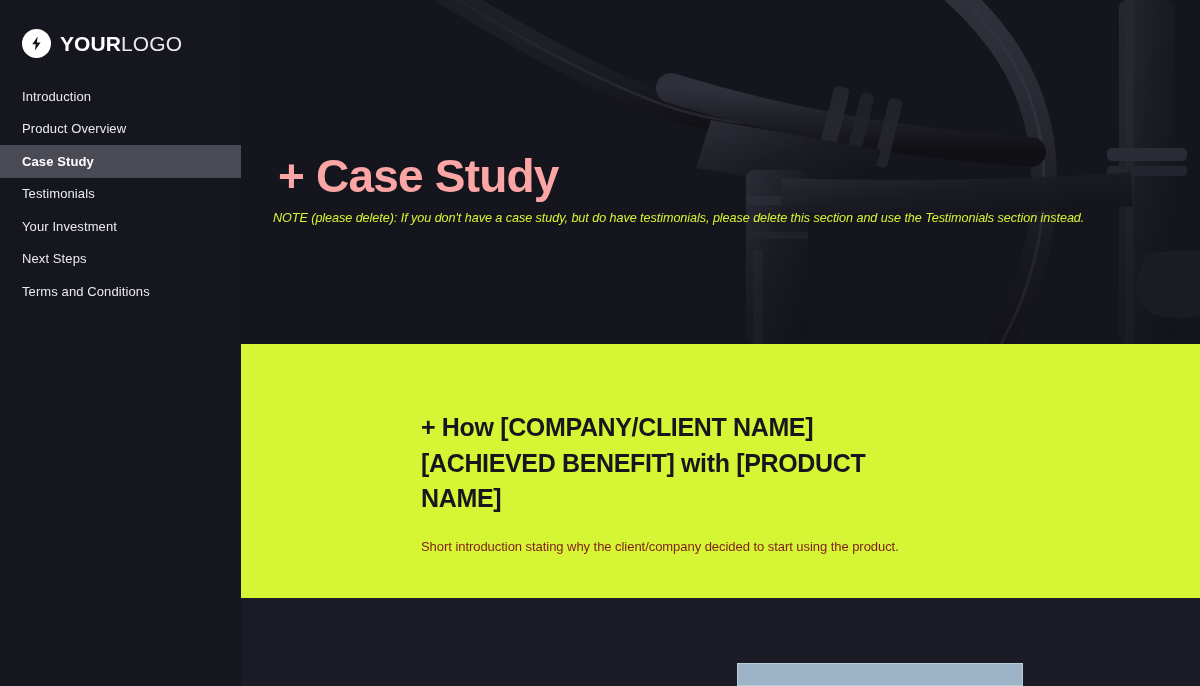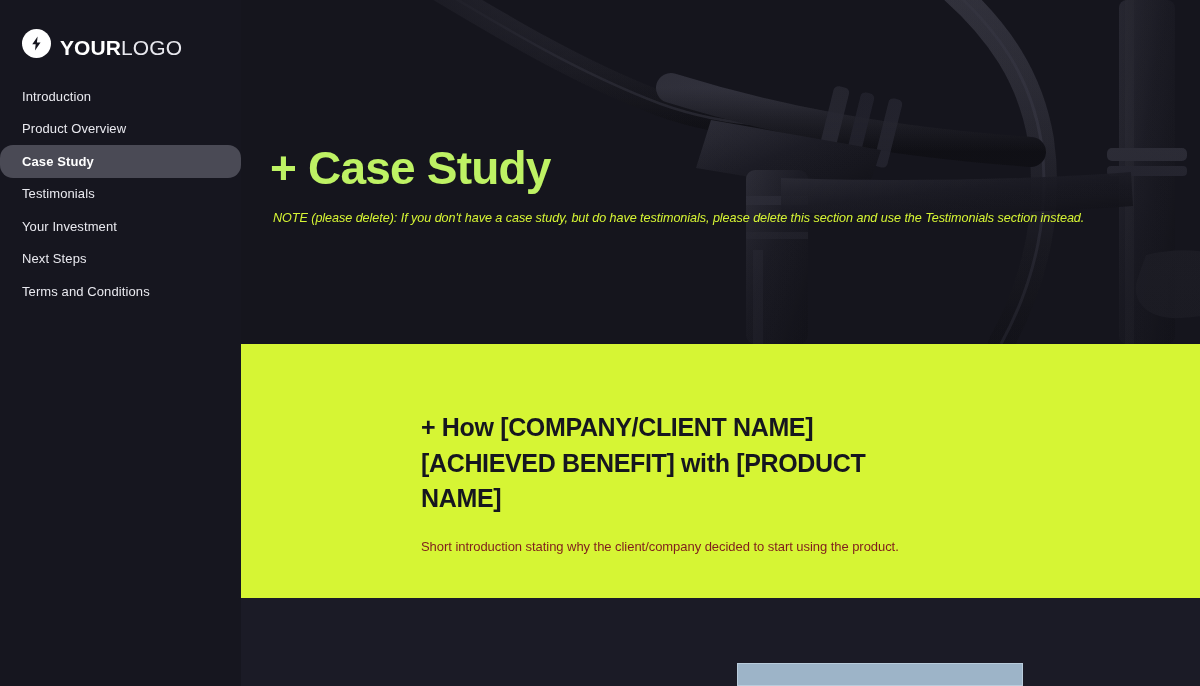--- a/index.html
+++ b/index.html
@@ -29,21 +29,21 @@
     width: 241px;
     height: 686px;
     background: #16161f;
     z-index: 30;
   }
   .brand {
     position: absolute;
     left: 22px;
     top: 28px;
     display: flex;
-    align-items: flex-end;
+    align-items: center;
     gap: 9px;
     height: 30px;
   }
   .brand-mark {
     width: 29px;
     height: 29px;
     border-radius: 50%;
     background: #ffffff;
     display: flex;
     align-items: center;
@@ -82,21 +82,20 @@
     color: #e9e9ef;
     font-size: 13px;
     font-weight: normal;
     letter-spacing: 0.1px;
     white-space: nowrap;
   }
   .nav-item.active {
     background: #4a4a55;
     font-weight: bold;
     color: #ffffff;
-    border-radius: 13px;
   }
 
   
   .hero {
     position: absolute;
     left: 241px;
     top: 0;
     width: 959px;
     height: 344px;
     background: #17171f;
@@ -119,24 +118,24 @@
     inset: 0;
     background:
       linear-gradient(90deg, rgba(21,21,29,0.97) 0%, rgba(21,21,29,0.85) 16%, rgba(21,21,29,0.28) 34%, rgba(21,21,29,0.10) 55%, rgba(21,21,29,0.20) 100%),
       linear-gradient(180deg, rgba(21,21,29,0.25) 0%, rgba(21,21,29,0.05) 40%, rgba(21,21,29,0.45) 100%);
     pointer-events: none;
   }
   .hero-title {
     position: absolute;
     left: 25px;
     top: 140px;
-    margin: 4px;
+    margin: 12px;
     font-size: 46px;
     font-weight: bold;
-    color: #bef264;
+    color: #fca5a5;
     letter-spacing: -0.8px;
     line-height: 1.05;
     white-space: nowrap;
   }
   .hero-note {
     position: absolute;
     left: 32px;
     top: 211px;
     margin: 0;
     font-size: 12.6px;

